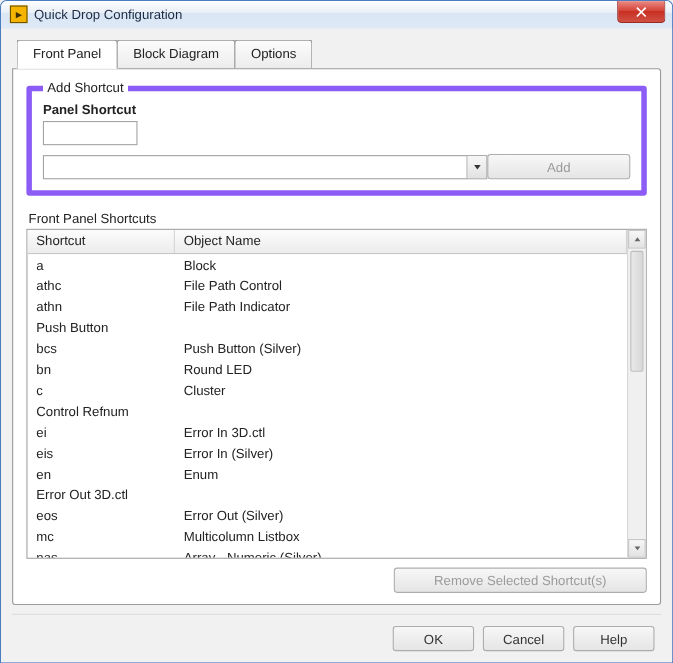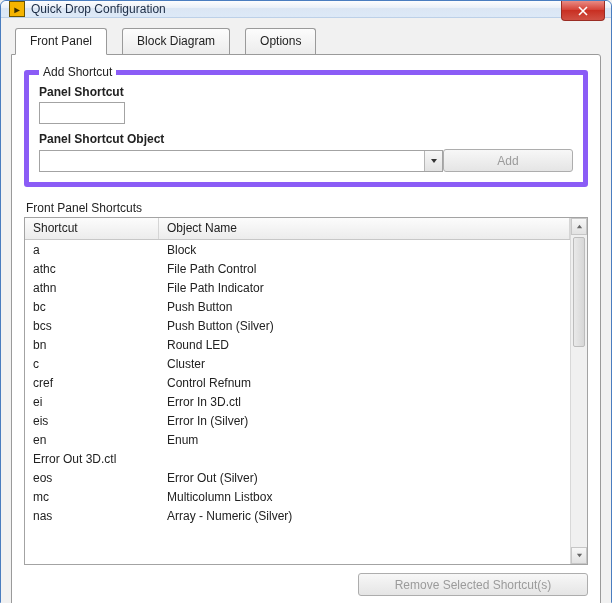--- a/index.html
+++ b/index.html
@@ -55,21 +55,21 @@
   .win-close svg { width: 10px; height: 10px; }
   .client {
     flex: 1;
     background: #f1f1f1;
     padding: 10px 10px 10px 10px;
     display: flex;
     flex-direction: column;
   }
   .tabstrip {
     display: flex;
-    gap: 16px;
+    gap: 0;
     padding-left: 4px;
   }
   .tab {
     padding: 5px 14px 6px 14px;
     border: 1px solid #9a9a9a;
     border-bottom: none;
     background: linear-gradient(#fcfcfc, #ececec);
     border-radius: 3px 3px 0 0;
     color: #222;
     margin-right: -1px;
@@ -135,21 +135,21 @@
     color: #333;
     display:inline-flex;align-items:center;justify-content:center;
     padding: 0 14px;
     cursor: default;
   }
   .btn.disabled { color: #9b9b9b; }
   .section-label { margin: 6px 0 2px 2px; color: #222; }
   .listview-wrap {
     display: flex;
     border: 1px solid #a3a3a3;
-    height: 348px;
+    height: 300px;
     background: #fff;
   }
   .listview {
     flex: 1;
     overflow: hidden;
     display: flex; flex-direction: column;
   }
   .lv-header {
     display: flex;
     background: linear-gradient(#fcfcfc,#ececec);
@@ -235,21 +235,20 @@
     <div class="tabpage">
 
       <fieldset class="groupbox">
         <legend>Add Shortcut</legend>
 
         <span class="label">Panel Shortcut</span>
         <input class="text-input" type="text" value="" style="">
 
         <div style="height:8px"></div>
 
-        <span class="label">Panel Shortcut Object</span>
         <div class="combo-row">
           <div class="combo">
             <div class="combo-text"></div>
             <div class="combo-btn">
               <svg viewBox="0 0 8 8">
                 <path d="M1 2 L4 6 L7 2 Z" fill="#333"></path>
               </svg>
             </div>
           </div>
           <div class="btn disabled" style="min-width:130px">Add</div>
@@ -271,37 +270,35 @@
               </div>
               <div class="lv-row">
                 <div class="cell col-shortcut">athc</div>
                 <div class="cell col-object">File Path Control</div>
               </div>
               <div class="lv-row">
                 <div class="cell col-shortcut">athn</div>
                 <div class="cell col-object">File Path Indicator</div>
               </div>
               <div class="lv-row">
-                <div class="cell col-shortcut">bc</div>
                 <div class="cell col-object">Push Button</div>
               </div>
               <div class="lv-row">
                 <div class="cell col-shortcut">bcs</div>
                 <div class="cell col-object">Push Button (Silver)</div>
               </div>
               <div class="lv-row">
                 <div class="cell col-shortcut">bn</div>
                 <div class="cell col-object">Round LED</div>
               </div>
               <div class="lv-row">
                 <div class="cell col-shortcut">c</div>
                 <div class="cell col-object">Cluster</div>
               </div>
               <div class="lv-row">
-                <div class="cell col-shortcut">cref</div>
                 <div class="cell col-object">Control Refnum</div>
               </div>
               <div class="lv-row">
                 <div class="cell col-shortcut">ei</div>
                 <div class="cell col-object">Error In 3D.ctl</div>
               </div>
               <div class="lv-row">
                 <div class="cell col-shortcut">eis</div>
                 <div class="cell col-object">Error In  (Silver)</div>
               </div>

